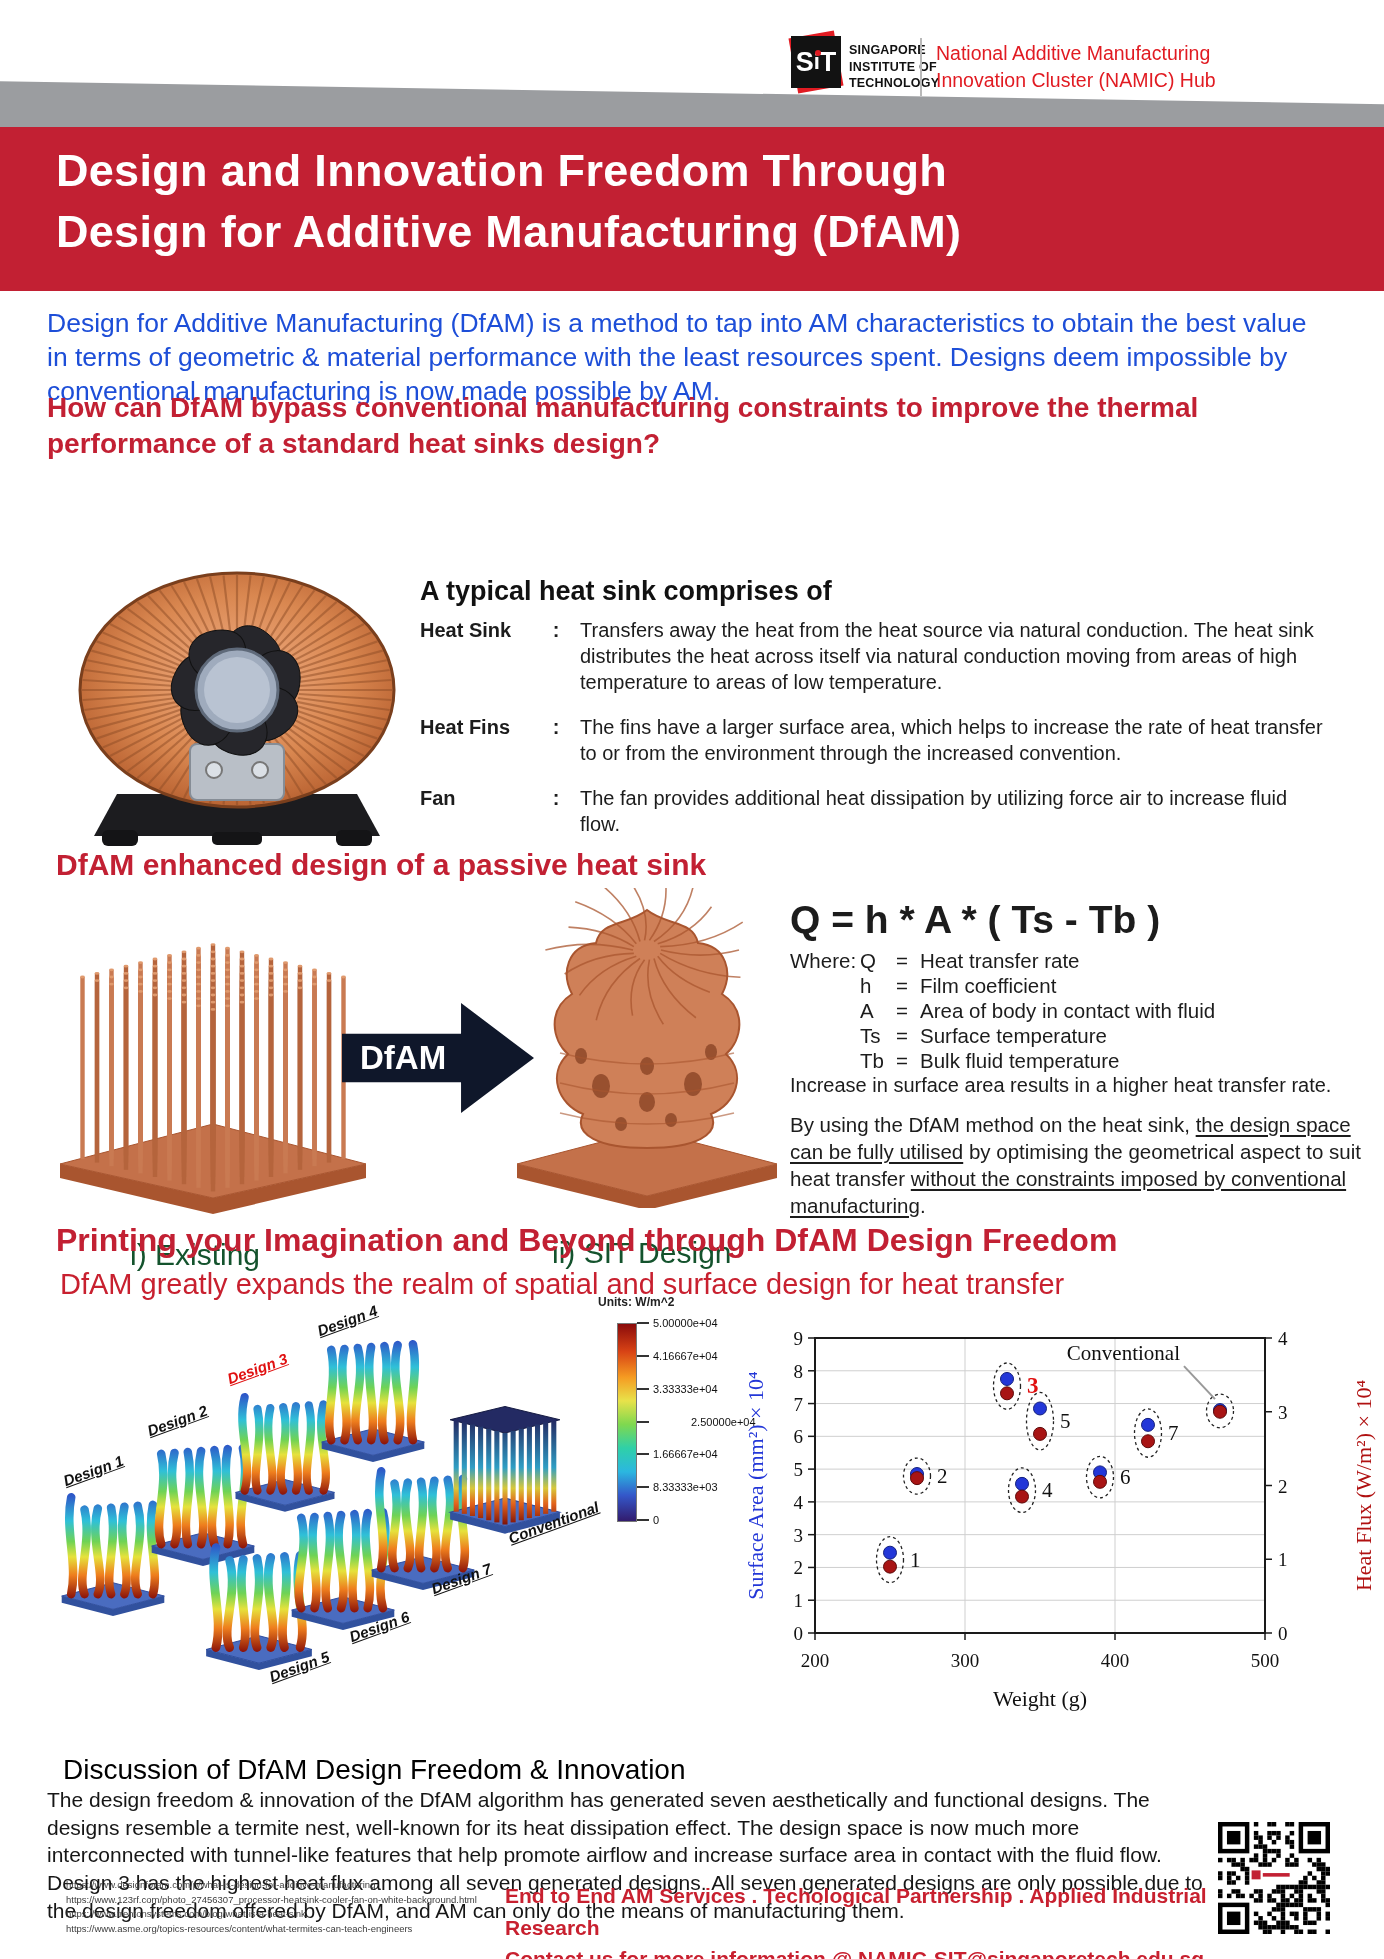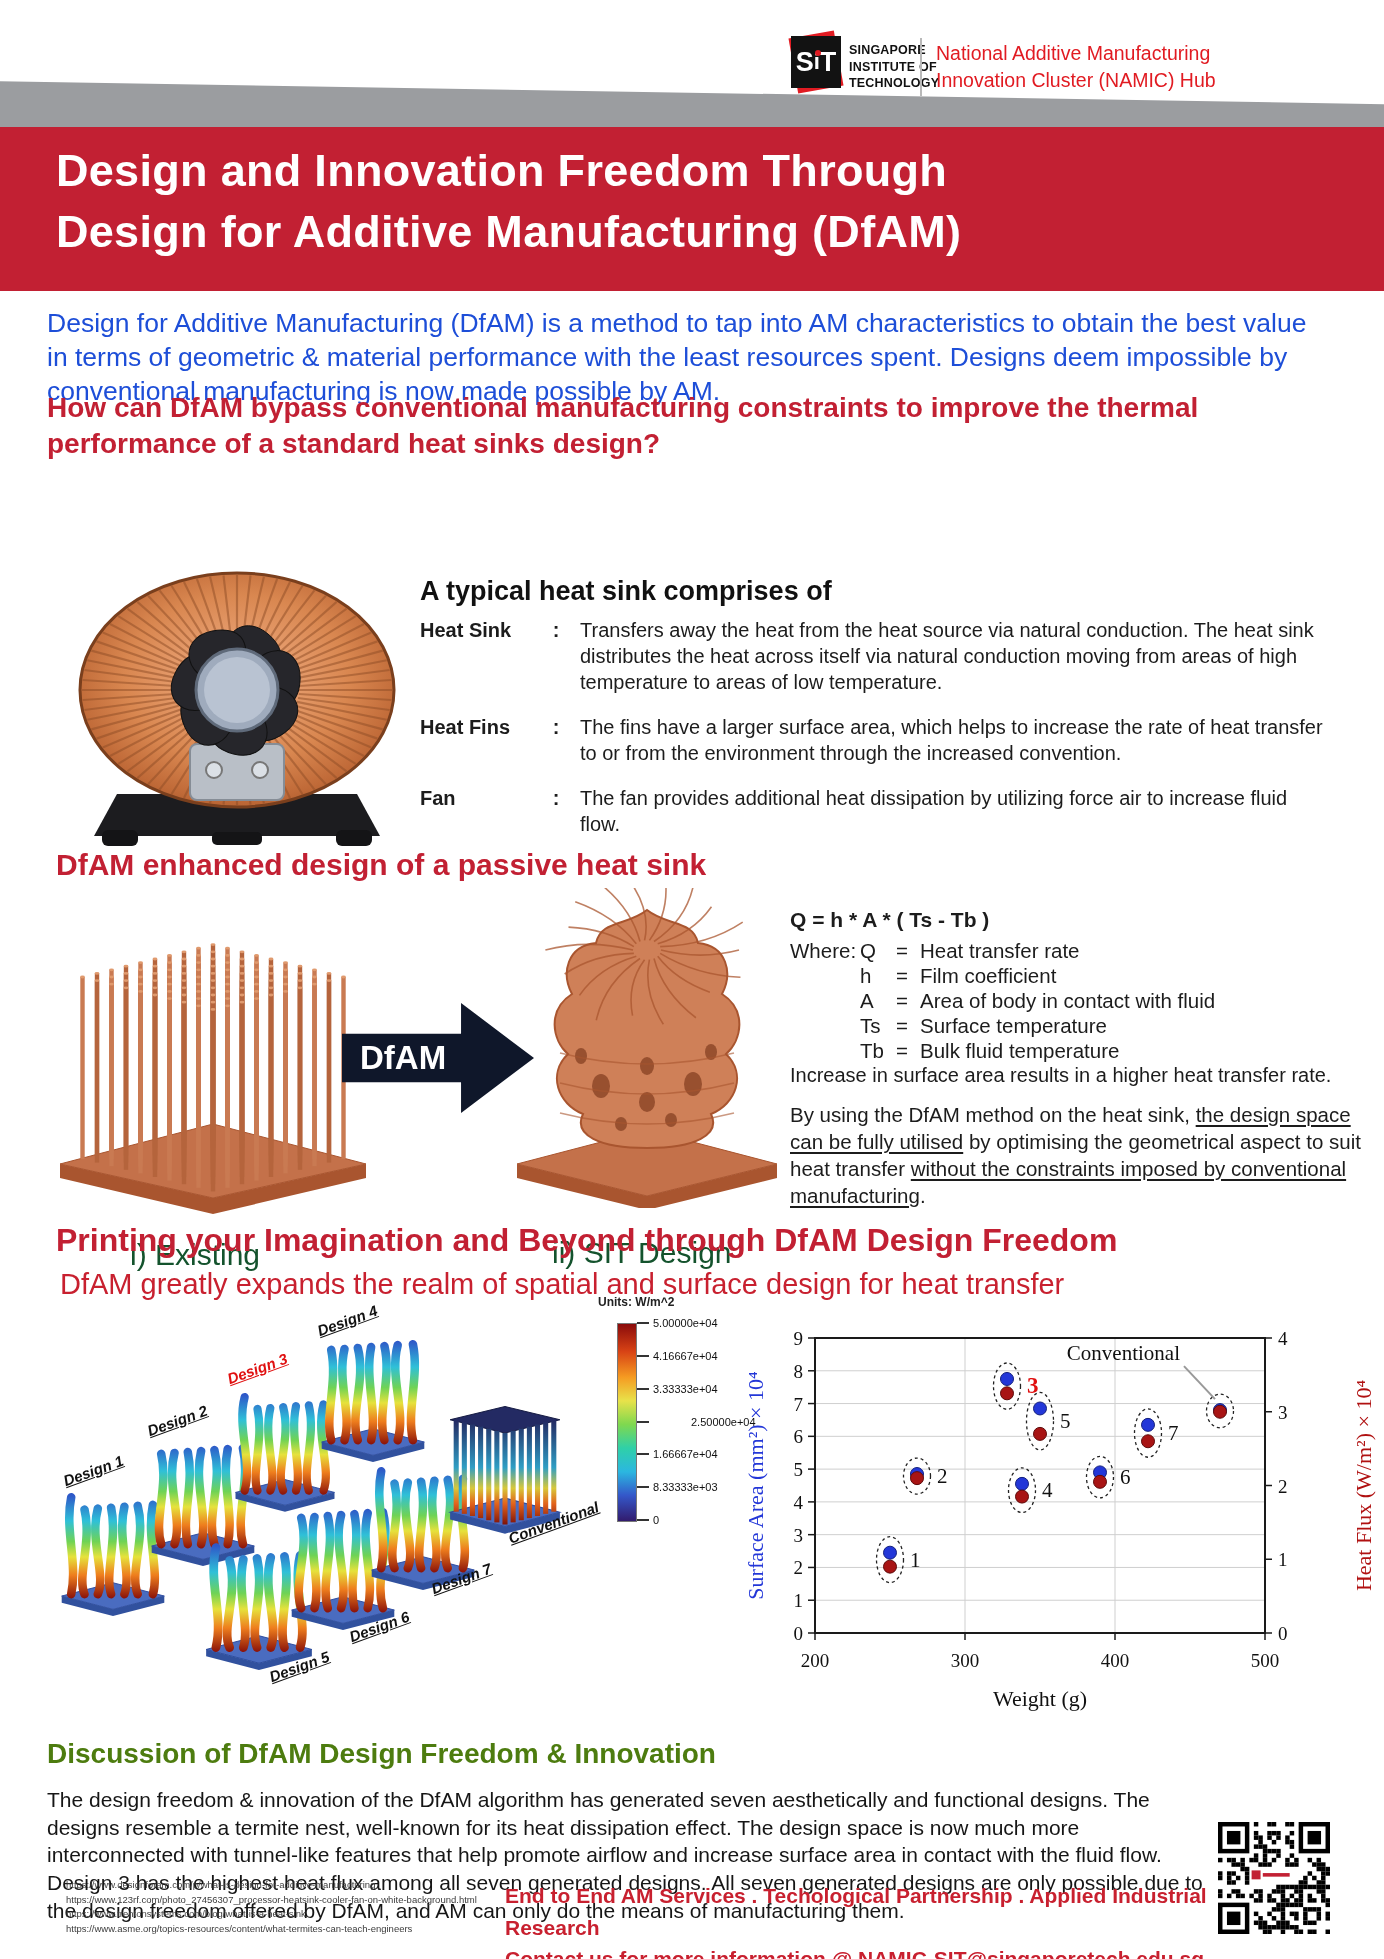--- a/index.html
+++ b/index.html
@@ -34,21 +34,21 @@
   .enh-heading{position:absolute;left:56px;top:848px;margin:0;font-size:30px;font-weight:700;color:#c22033;}
   .pinsimg{position:absolute;left:48px;top:896px;width:330px;height:325px;}
   .dfam-arrow{position:absolute;left:342px;top:1003px;width:192px;height:110px;background:#0f172a;
     clip-path:polygon(0 28%,62% 28%,62% 0,100% 50%,62% 100%,62% 72%,0 72%);}
   .dfam-arrow span{position:absolute;left:18px;top:50%;transform:translateY(-50%);color:#fff;font-weight:700;font-size:33px;}
   .sitimg{position:absolute;left:505px;top:888px;width:285px;height:320px;}
   .img-label{position:absolute;font-size:30px;color:#14532d;}
   .lab-existing{left:130px;top:1238px;}
   .lab-sit{left:552px;top:1236px;}
   .eqblock{position:absolute;left:790px;top:898px;width:592px;color:#1c1c1c;}
-  .eqblock .eq{font-size:21px;font-weight:700;margin:10px 0 6px 0;}
+  .eqblock .eq{font-size:39px;font-weight:700;margin:0 0 6px 0;}
   .erow{display:grid;grid-template-columns:70px 36px 24px 1fr;font-size:20.5px;line-height:1.22;}
   .conv-h{font-size:21px;font-weight:700;margin-top:17px;}
   .conv-t{font-size:20px;margin-top:1px;}
   .byusing{font-size:20.5px;line-height:1.32;margin-top:14px;width:585px;}
   .byusing .useg{text-decoration:underline;text-underline-offset:3px;}
   
   .printing-heading{position:absolute;left:56px;top:1222px;margin:0;font-size:32px;font-weight:700;color:#c22033;}
   .printing-sub{position:absolute;left:60px;top:1268px;font-size:29px;color:#c8202f;}
   .units{position:absolute;left:598px;top:1295px;font-size:12px;color:#222;font-weight:700;}
   .colorbar{position:absolute;left:617px;top:1323px;width:18px;height:197px;border:1px solid #777;
@@ -62,21 +62,21 @@
     transform:rotate(-20deg);text-decoration:underline;white-space:nowrap;}
   .dlabel.red{color:#e01010;}
   
   #chart{position:absolute;left:745px;top:1318px;width:640px;height:400px;}
   .ticktext{font-family:"Liberation Serif",serif;font-size:19px;fill:#111;}
   .ptlabel{font-family:"Liberation Serif",serif;font-size:21px;fill:#111;}
   .ptlabel.hl{fill:#e01010;font-weight:700;font-size:23px;}
   .axlabel{font-family:"Liberation Serif",serif;font-size:22px;fill:#111;}
   .callout{font-size:21px;}
   
-  .disc-heading{position:absolute;left:47px;top:1738px;margin:0;font-size:28px;font-weight:700;color:#4d7c0f;}
+  .disc-heading{position:absolute;left:47px;top:1738px;margin:16px;font-size:28px;font-weight:400;color:#000000;}
   .disc-para{position:absolute;left:47px;top:1786px;width:1165px;margin:0;font-size:21px;color:#161616;line-height:1.32;}
   #qr{position:absolute;left:1218px;top:1822px;width:112px;height:112px;}
   #links{position:absolute;left:66px;top:1878px;font-size:9.5px;color:#3c3c3c;line-height:1.55;}
   .contact{position:absolute;left:505px;top:1880px;width:720px;color:#c8202f;font-weight:700;font-size:21px;line-height:1.5;}
 </style>
 </head>
 <body>
 
 <div class="poster">
 

